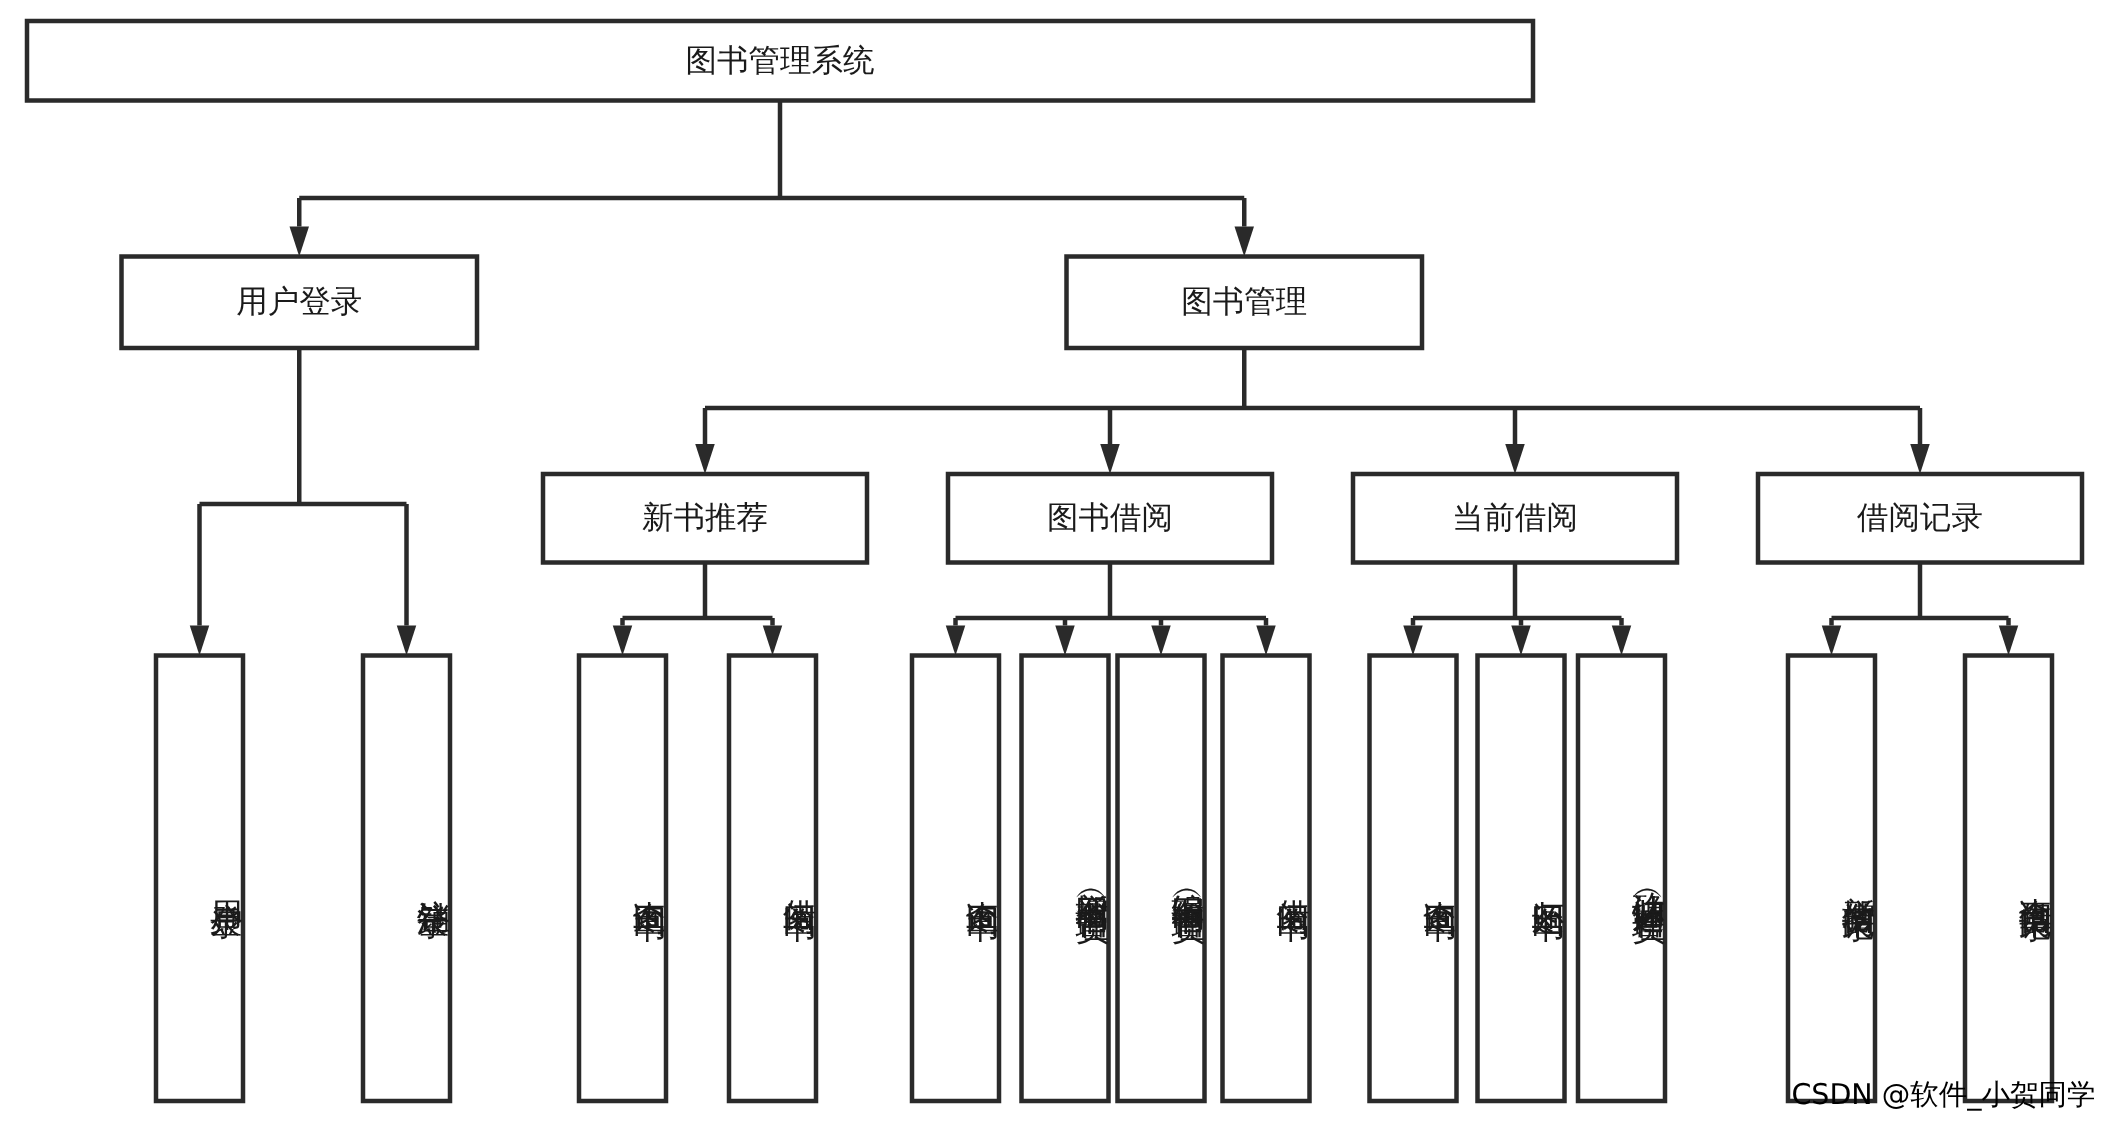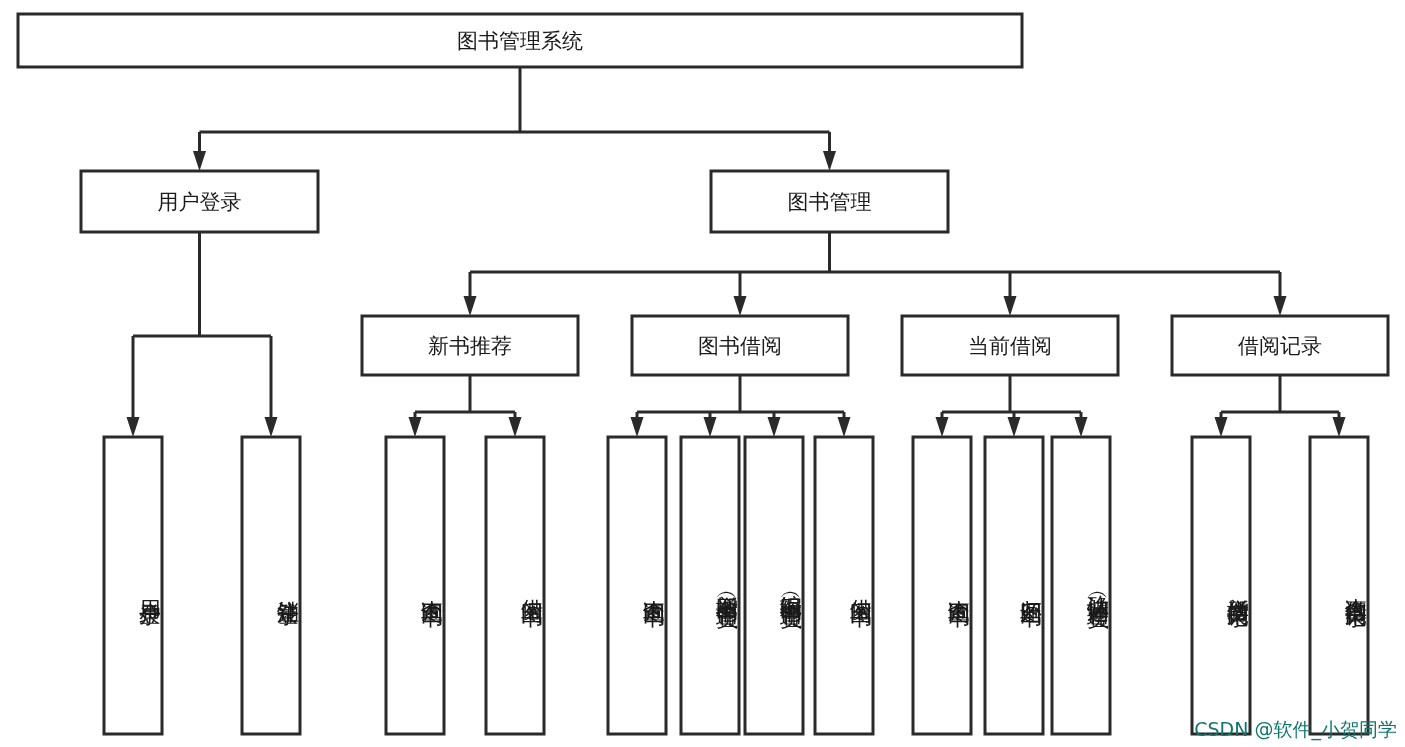--- a/index.html
+++ b/index.html
@@ -63,21 +63,21 @@
     white-space: nowrap;
     pointer-events: none;
     user-select: none;
   }
   .watermark {
     position: absolute;
     right: 8px;
     bottom: 4px;
     font-family: "DejaVu Sans", "Liberation Sans", sans-serif;
     font-size: 19px;
-    color: #0f766e;
+    color: #000000;
     white-space: nowrap;
     user-select: none;
   }
 </style>
 </head>
 <body>
 
 <div id="diagram-root">
 
   <svg id="tree-svg" viewBox="0 0 1405 747">

